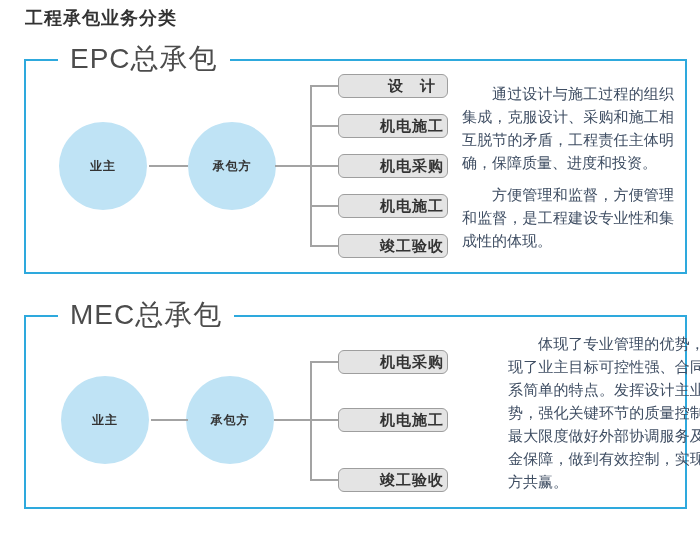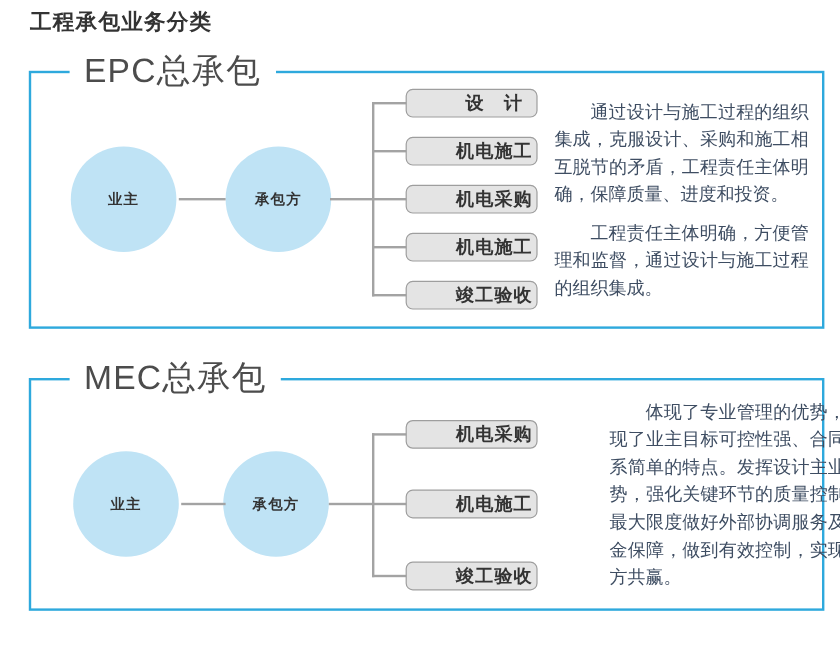--- a/index.html
+++ b/index.html
@@ -64,21 +64,21 @@
     <div class="hline" style="left:284px;top:184px;width:29px;"></div>
 
     <div class="task-box" style="top:13px;">设　计</div>
     <div class="task-box" style="top:53px;">机电施工</div>
     <div class="task-box" style="top:93px;">机电采购</div>
     <div class="task-box" style="top:133px;">机电施工</div>
     <div class="task-box" style="top:173px;">竣工验收</div>
 
     <div class="desc" style="top:21px;">
       <p>通过设计与施工过程的组织集成，克服设计、采购和施工相互脱节的矛盾，工程责任主体明确，保障质量、进度和投资。</p>
-      <p>工程责任主体明确，方便管理和监督，通过设计与施工过程的组织集成。</p>
+      <p>方便管理和监督，方便管理和监督，是工程建设专业性和集成性的体现。</p>
     </div>
   </section>
 
   <section class="panel" style="top:315px;height:194px;">
     <div class="panel-title">MEC总承包</div>
 
     <div class="circle" style="left:35px;top:59px;">
       <span>业主</span>
     </div>
     <div class="circle" style="left:160px;top:59px;">

